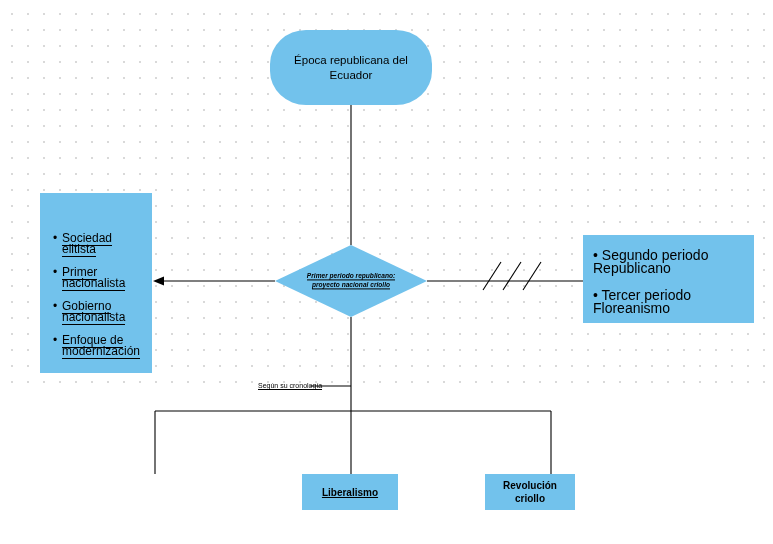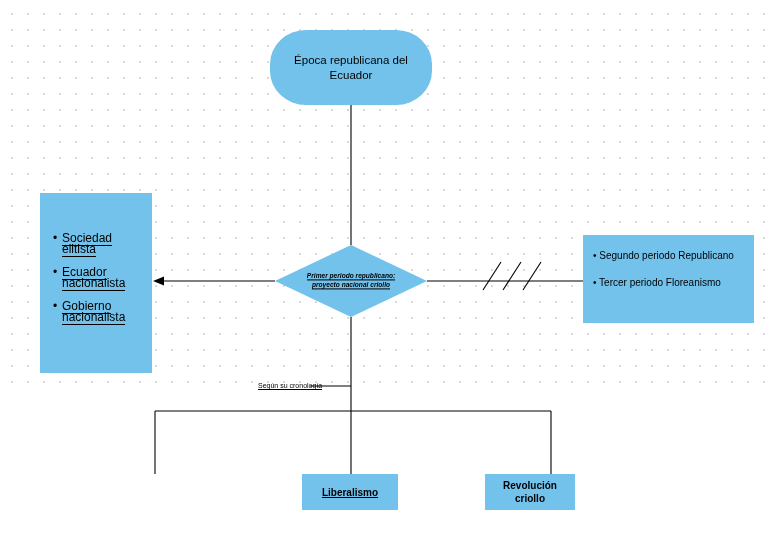--- a/index.html
+++ b/index.html
@@ -115,21 +115,21 @@
     left: 583px;
     top: 235px;
     width: 171px;
     height: 88px;
     display: block;
     text-align: left;
     padding: 14px 8px 0 10px;
   }
   #node-right p {
     margin: 0 0 14px 0;
-    font-size: 10px;
+    font-size: 14px;
     line-height: 13px;
   }
 
   
   .bottom-box {
     height: 36px;
     font-size: 10px;
     font-weight: bold;
     line-height: 13px;
     padding: 0 6px;
@@ -188,22 +188,23 @@
     <line x1="551" y1="411" x2="551" y2="474" stroke="#000" stroke-width="1.1"></line>
   </svg>
 
   <div class="node" id="node-title">
     <span>Época republicana del Ecuador</span>
   </div>
 
   <div class="node" id="node-left">
     <ul>
       <li><span class="ul-text">Sociedad elitista</span></li>
-      <li><span class="ul-text">Ecuador nacionalista</span></li>
+      <li><span class="ul-text">Primer nacionalista</span></li>
       <li><span class="ul-text">Gobierno nacionalista</span></li>
+      <li><span class="ul-text">Enfoque de modernización</span></li>
     </ul>
   </div>
 
   <div id="node-diamond-wrap">
     <div id="node-diamond-shape"></div>
     <div id="node-diamond-label">
       <span>Primer periodo republicano: proyecto nacional criollo</span>
     </div>
   </div>
 

